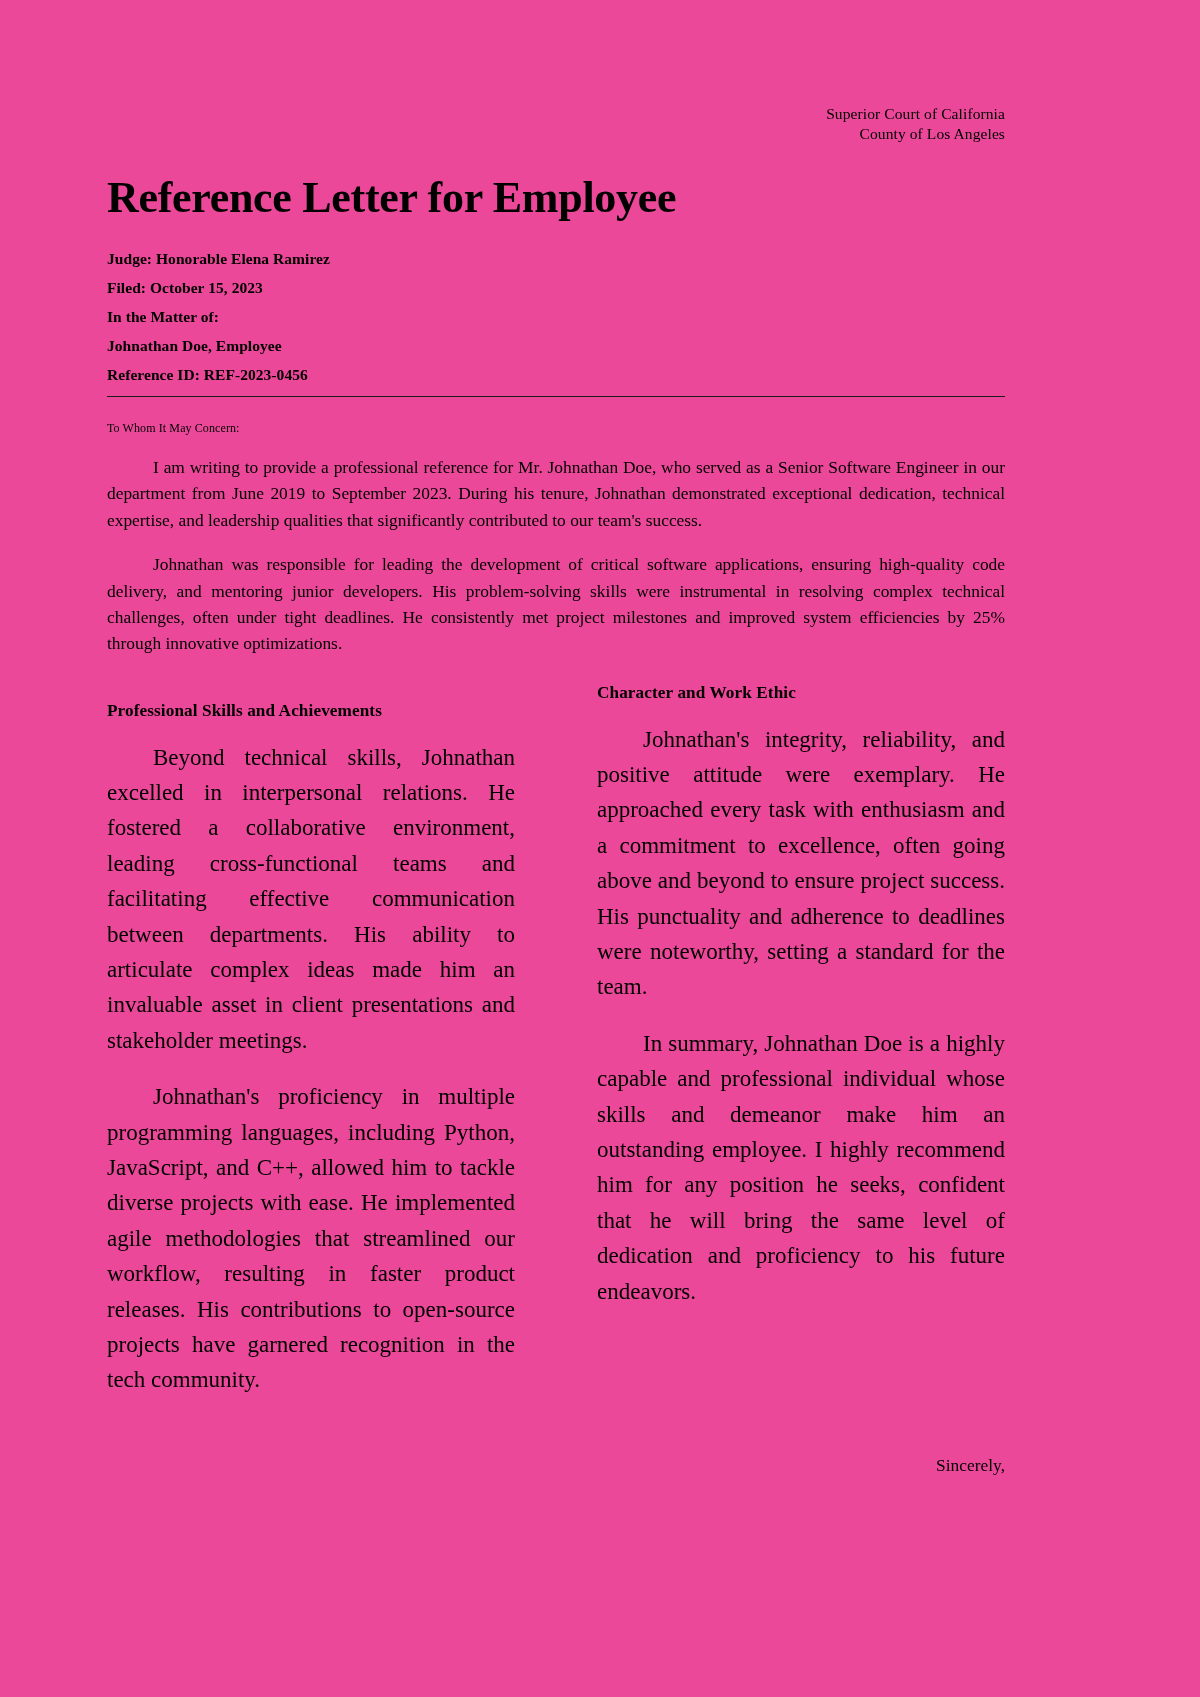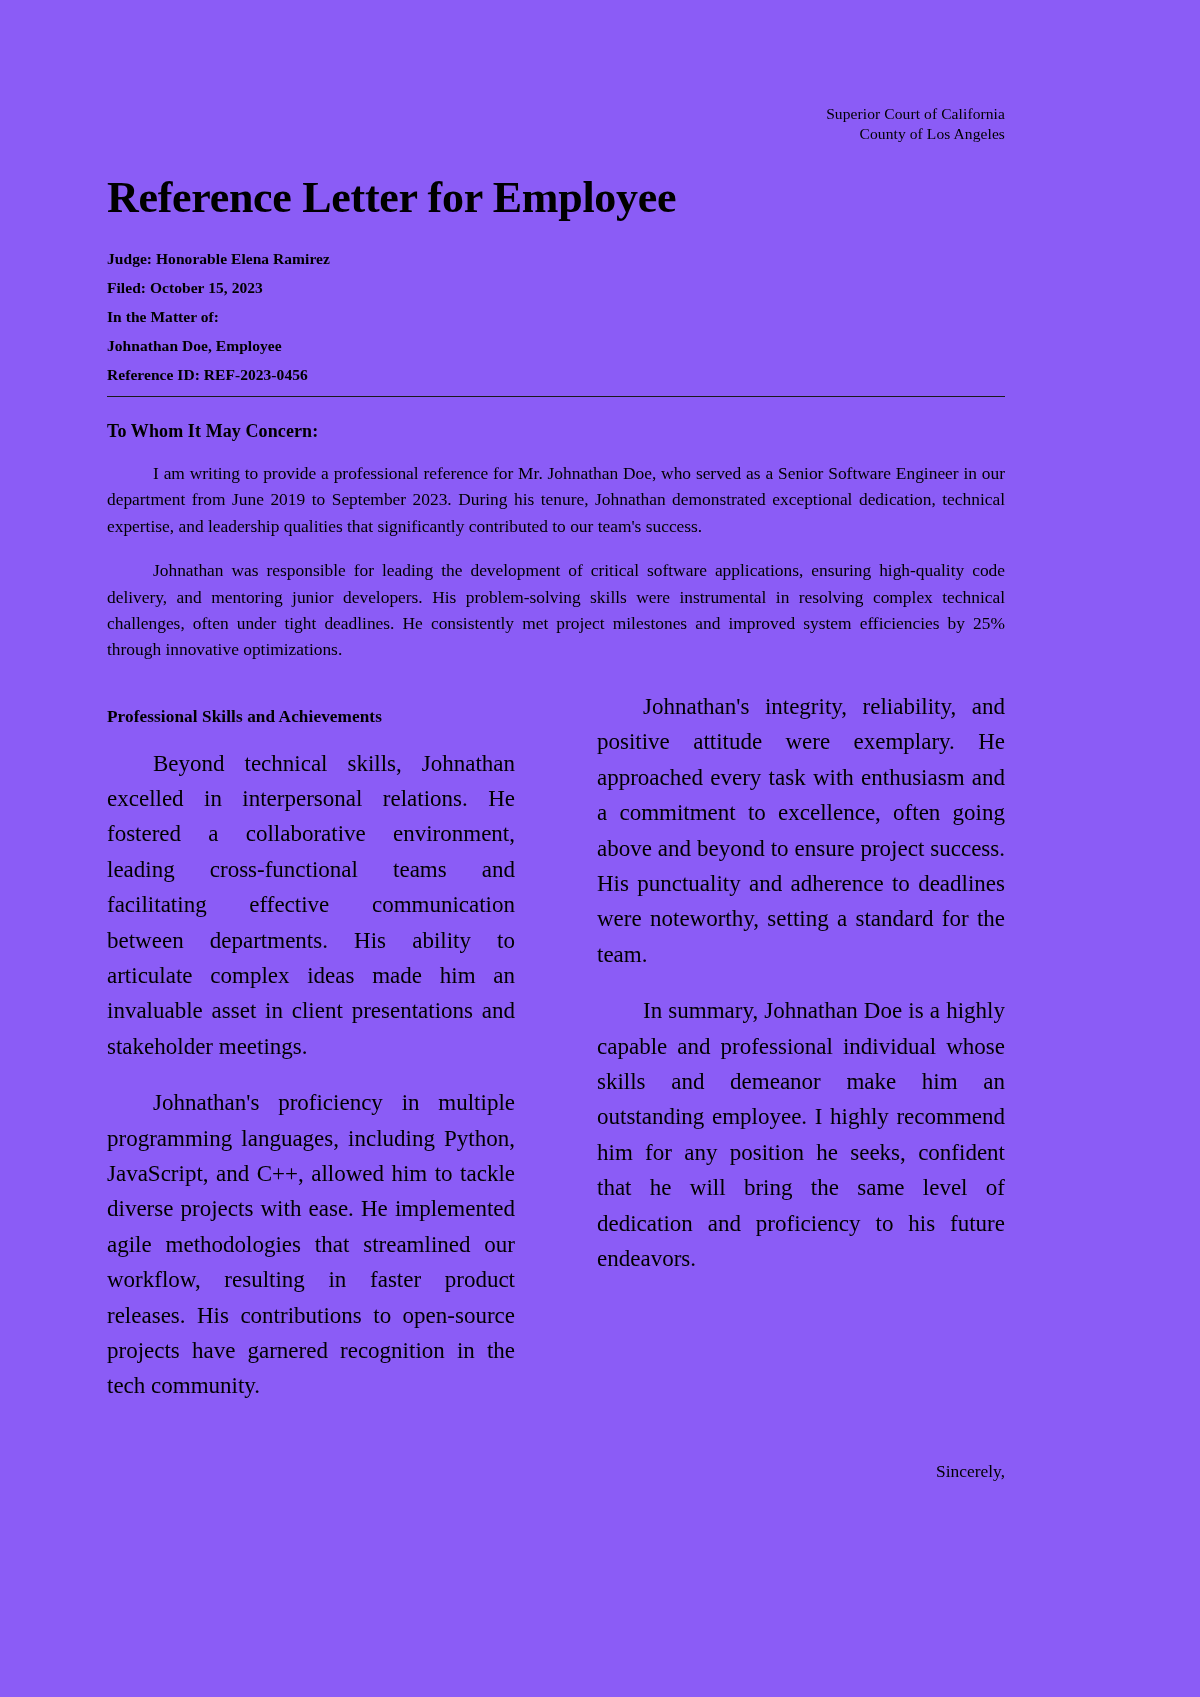--- a/index.html
+++ b/index.html
@@ -13,21 +13,21 @@
     font-family: "Liberation Serif", "DejaVu Serif", serif;
     color: #000000;
     -webkit-font-smoothing: antialiased;
   }
   .page {
     width: 1200px;
     min-height: 1697px;
     box-sizing: border-box;
     padding: 0;
     position: relative;
-    background: #8b5cf6;
+    background: #ec4899;
   }
   .content {
     position: absolute;
     left: 107px;
     top: 0;
     width: 898px;
   }
 
   
   .court-header {
@@ -64,22 +64,22 @@
   .divider {
     margin-top: 12px;
     border: 0;
     border-top: 1.6px solid #1a1a1a;
     width: 100%;
   }
 
   
   .salutation {
     margin-top: 24px;
-    font-size: 18px;
-    font-weight: bold;
+    font-size: 12px;
+    font-weight: normal;
     letter-spacing: 0.1px;
   }
 
   
   .body-para {
     font-size: 17.4px;
     line-height: 1.52;
     text-align: justify;
     text-indent: 46px;
     margin: 18px 0 0 0;
@@ -163,20 +163,21 @@
     <p class="body-para">I am writing to provide a professional reference for Mr. Johnathan Doe, who served as a Senior Software Engineer in our department from June 2019 to September 2023. During his tenure, Johnathan demonstrated exceptional dedication, technical expertise, and leadership qualities that significantly contributed to our team's success.</p>
     <p class="body-para">Johnathan was responsible for leading the development of critical software applications, ensuring high-quality code delivery, and mentoring junior developers. His problem-solving skills were instrumental in resolving complex technical challenges, often under tight deadlines. He consistently met project milestones and improved system efficiencies by 25% through innovative optimizations.</p>
 
     <div class="two-col">
       <div class="col col-left">
         <div class="col-heading">Professional Skills and Achievements</div>
         <p class="col-para">Beyond technical skills, Johnathan excelled in interpersonal relations. He fostered a collaborative environment, leading cross-functional teams and facilitating effective communication between departments. His ability to articulate complex ideas made him an invaluable asset in client presentations and stakeholder meetings.</p>
         <p class="col-para">Johnathan's proficiency in multiple programming languages, including Python, JavaScript, and C++, allowed him to tackle diverse projects with ease. He implemented agile methodologies that streamlined our workflow, resulting in faster product releases. His contributions to open-source projects have garnered recognition in the tech community.</p>
       </div>
       <div class="col col-right">
+        <div class="col-heading">Character and Work Ethic</div>
         <p class="col-para">Johnathan's integrity, reliability, and positive attitude were exemplary. He approached every task with enthusiasm and a commitment to excellence, often going above and beyond to ensure project success. His punctuality and adherence to deadlines were noteworthy, setting a standard for the team.</p>
         <p class="col-para">In summary, Johnathan Doe is a highly capable and professional individual whose skills and demeanor make him an outstanding employee. I highly recommend him for any position he seeks, confident that he will bring the same level of dedication and proficiency to his future endeavors.</p>
       </div>
     </div>
 
     <div class="signature">
       <div class="sig-closing">Sincerely,</div>
     </div>
 
   </div>

